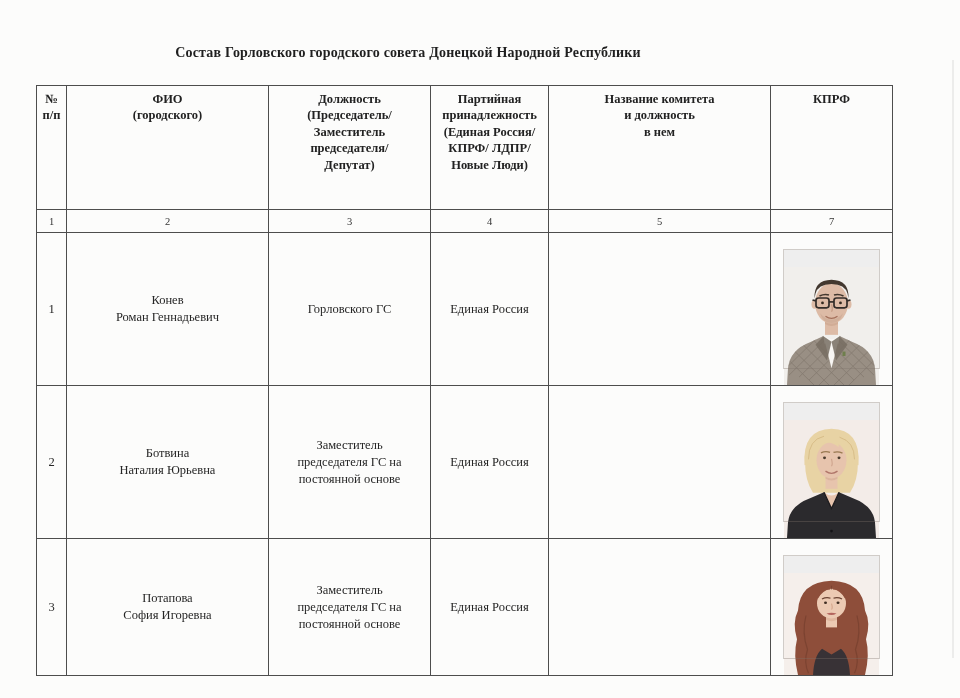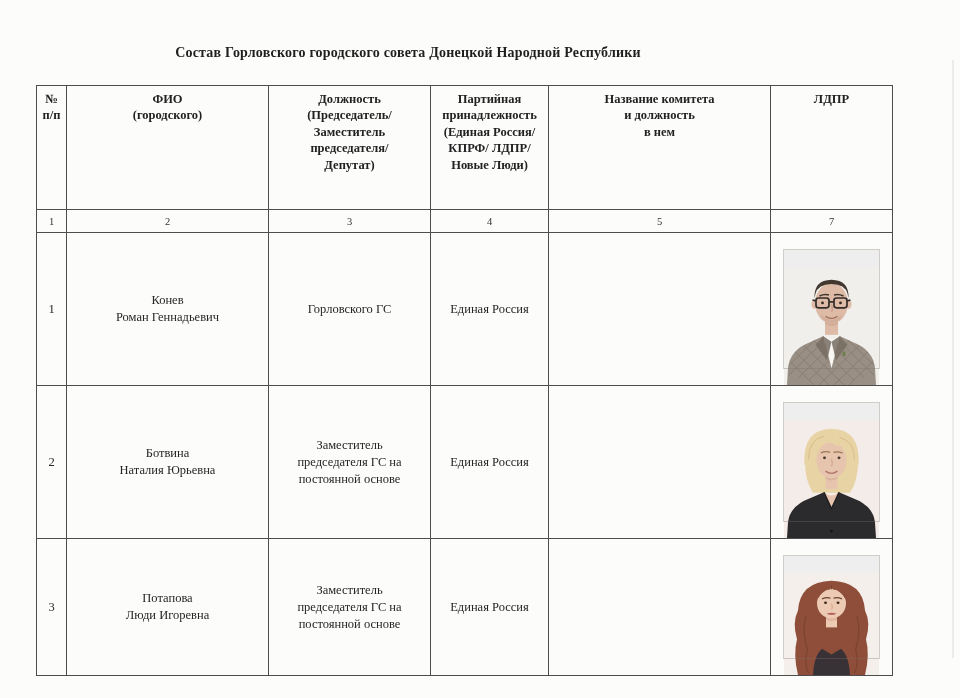--- a/index.html
+++ b/index.html
@@ -104,21 +104,21 @@
 председателя/
 Депутат)</th>
         <th>Партийная
 принадлежность
 (Единая Россия/
 КПРФ/ ЛДПР/
 Новые Люди)</th>
         <th>Название комитета
 и должность
 в нем</th>
-        <th>ЛДПР</th>
+        <th>КПРФ</th>
       </tr>
       <tr class="index-row">
         <td>1</td>
         <td>2</td>
         <td>3</td>
         <td>4</td>
         <td>5</td>
         <td>7</td>
       </tr>
     </thead>
@@ -211,21 +211,21 @@
                 <circle cx="47.5" cy="113" r="1.3" fill="#141316"></circle>
               </svg>
             </div>
           </div>
         </td>
       </tr>
 
       <tr class="data-row row-3">
         <td>3</td>
         <td>Потапова
-Люди Игоревна</td>
+София Игоревна</td>
         <td>Заместитель
 председателя ГС на
 постоянной основе</td>
         <td>Единая Россия</td>
         <td></td>
         <td class="cell-photo">
           <div class="photo-wrap">
             <div class="photo" role="img" aria-label="portrait photo: woman with long wavy auburn hair wearing a dark top" style="--bg: #f5efeb; --hair: #8e4e3a; --hairdark: #6e3a2a; --skin: #eccab3; --top: #383236; --lips: #b4655d;">
               <svg viewBox="0 0 95 120" preserveAspectRatio="none">
                 <rect width="95" height="120" fill="var(--bg)"></rect>

